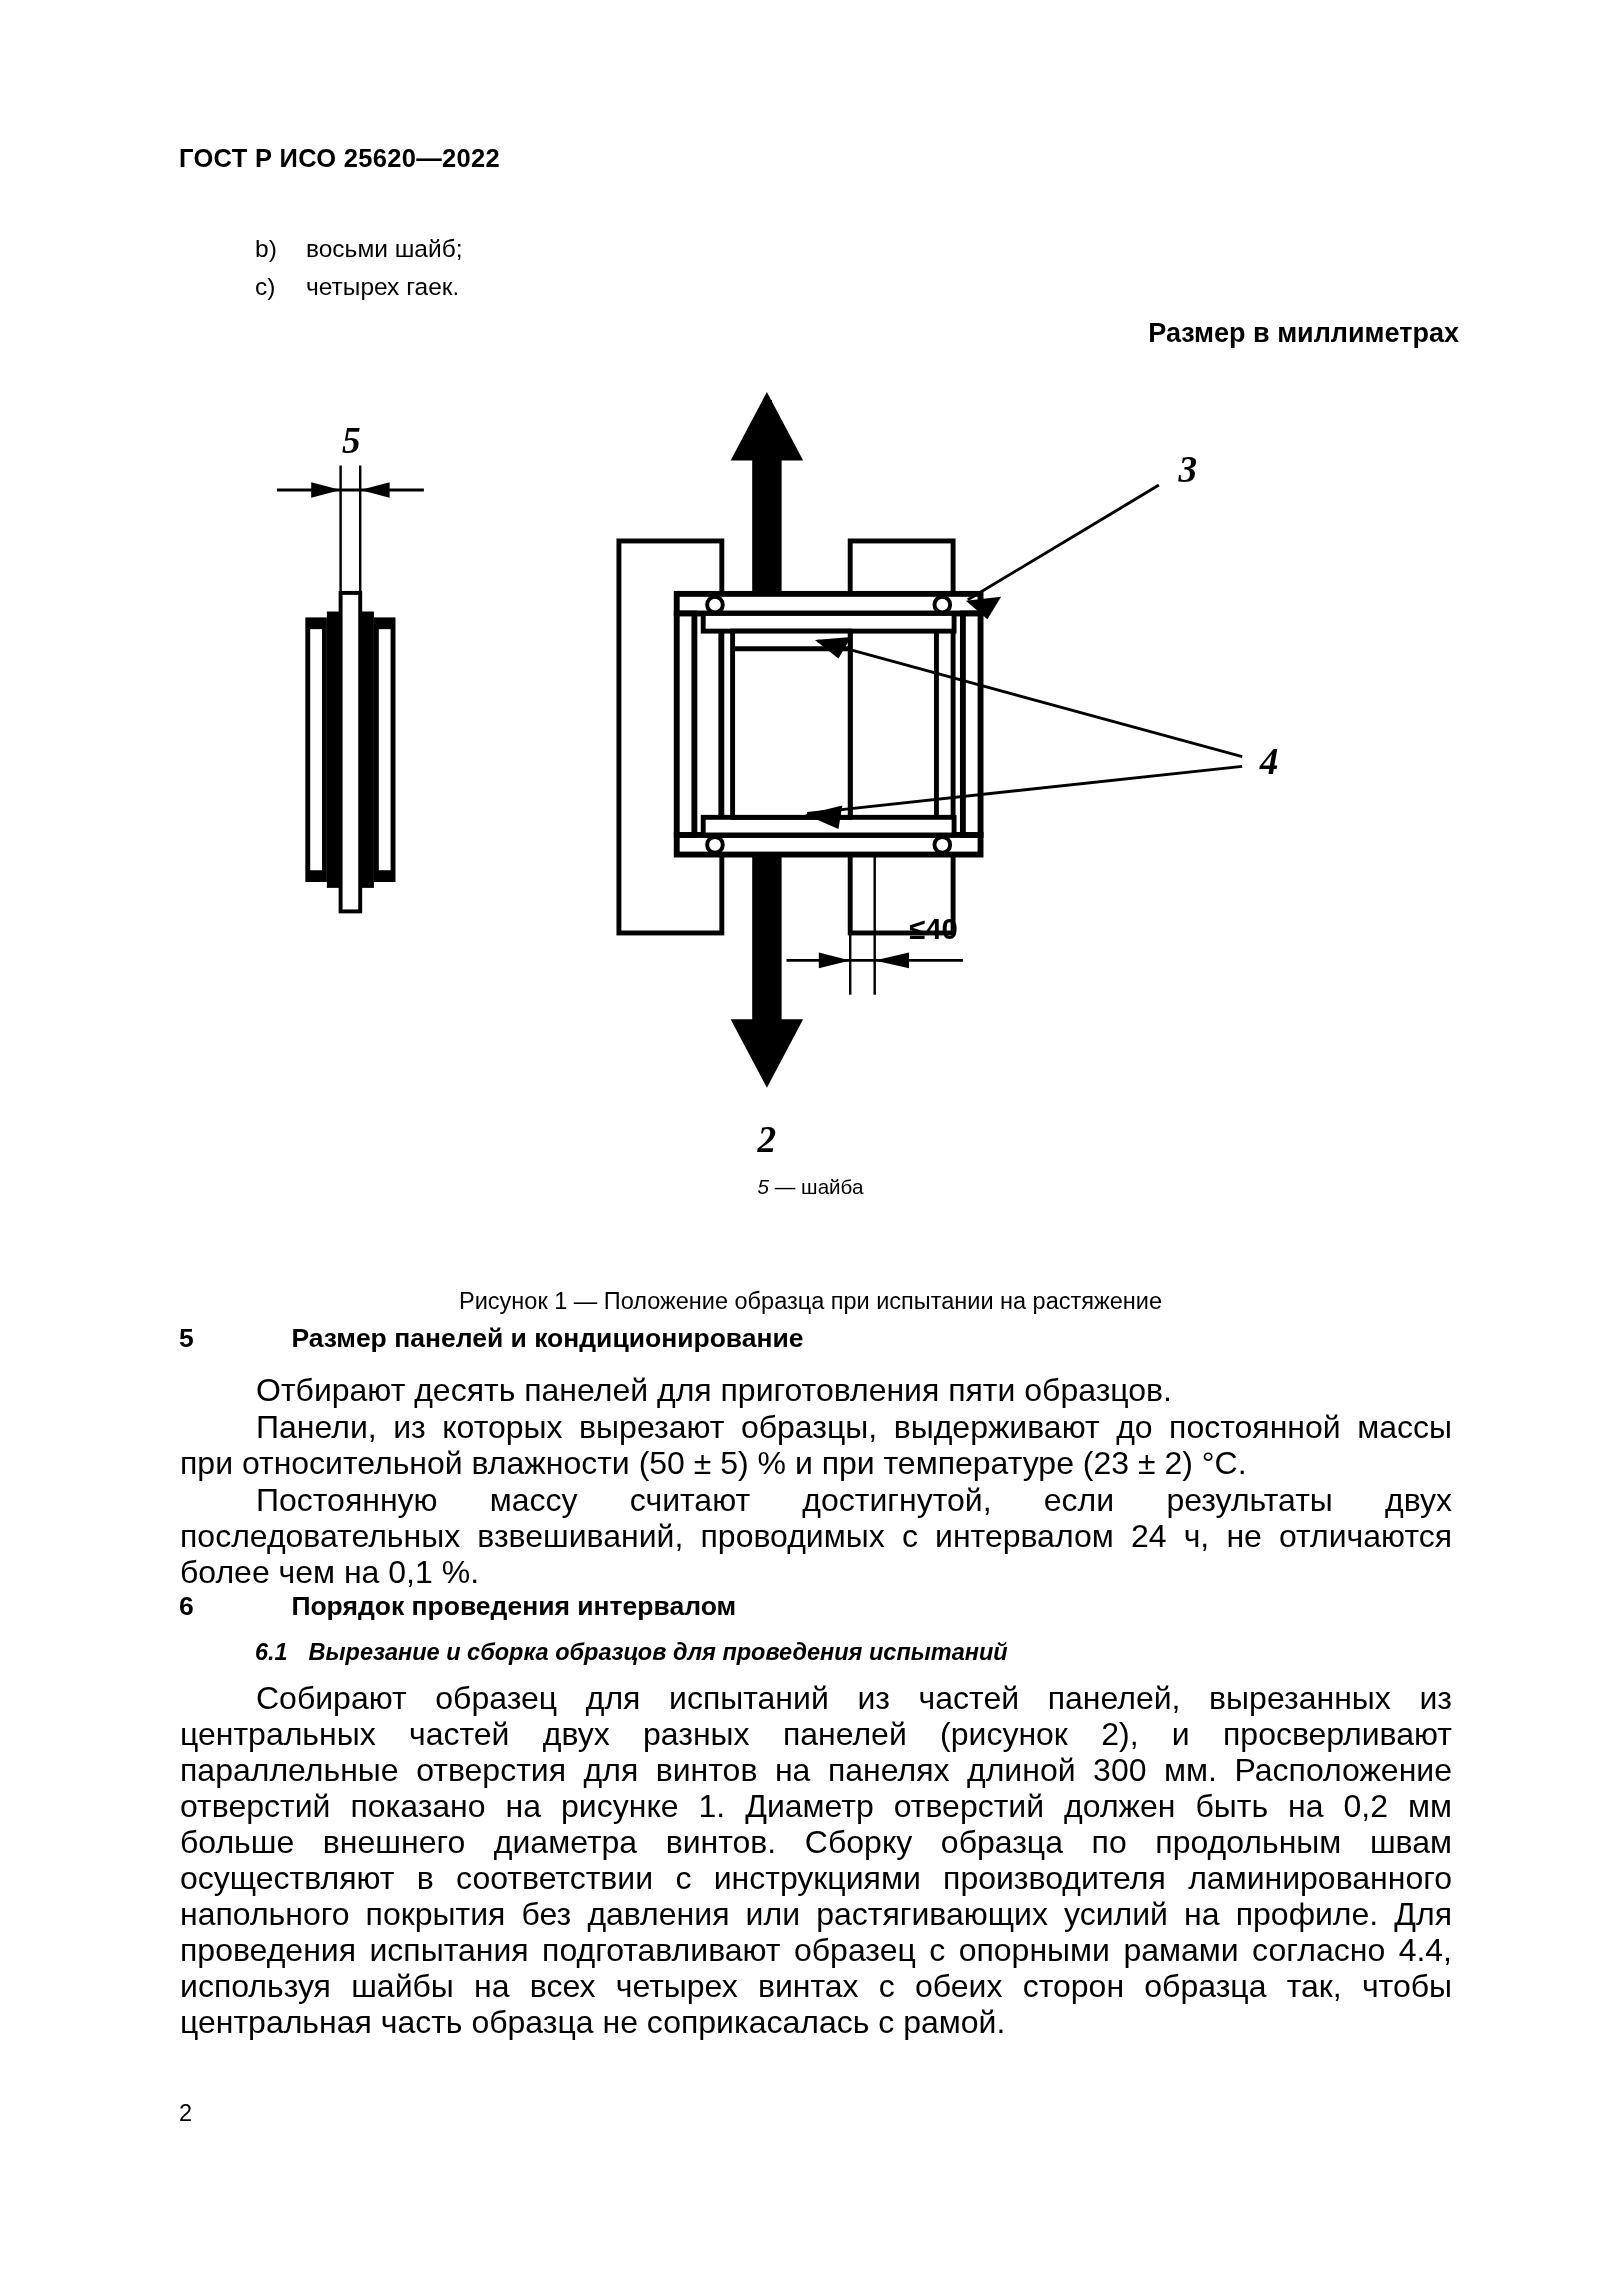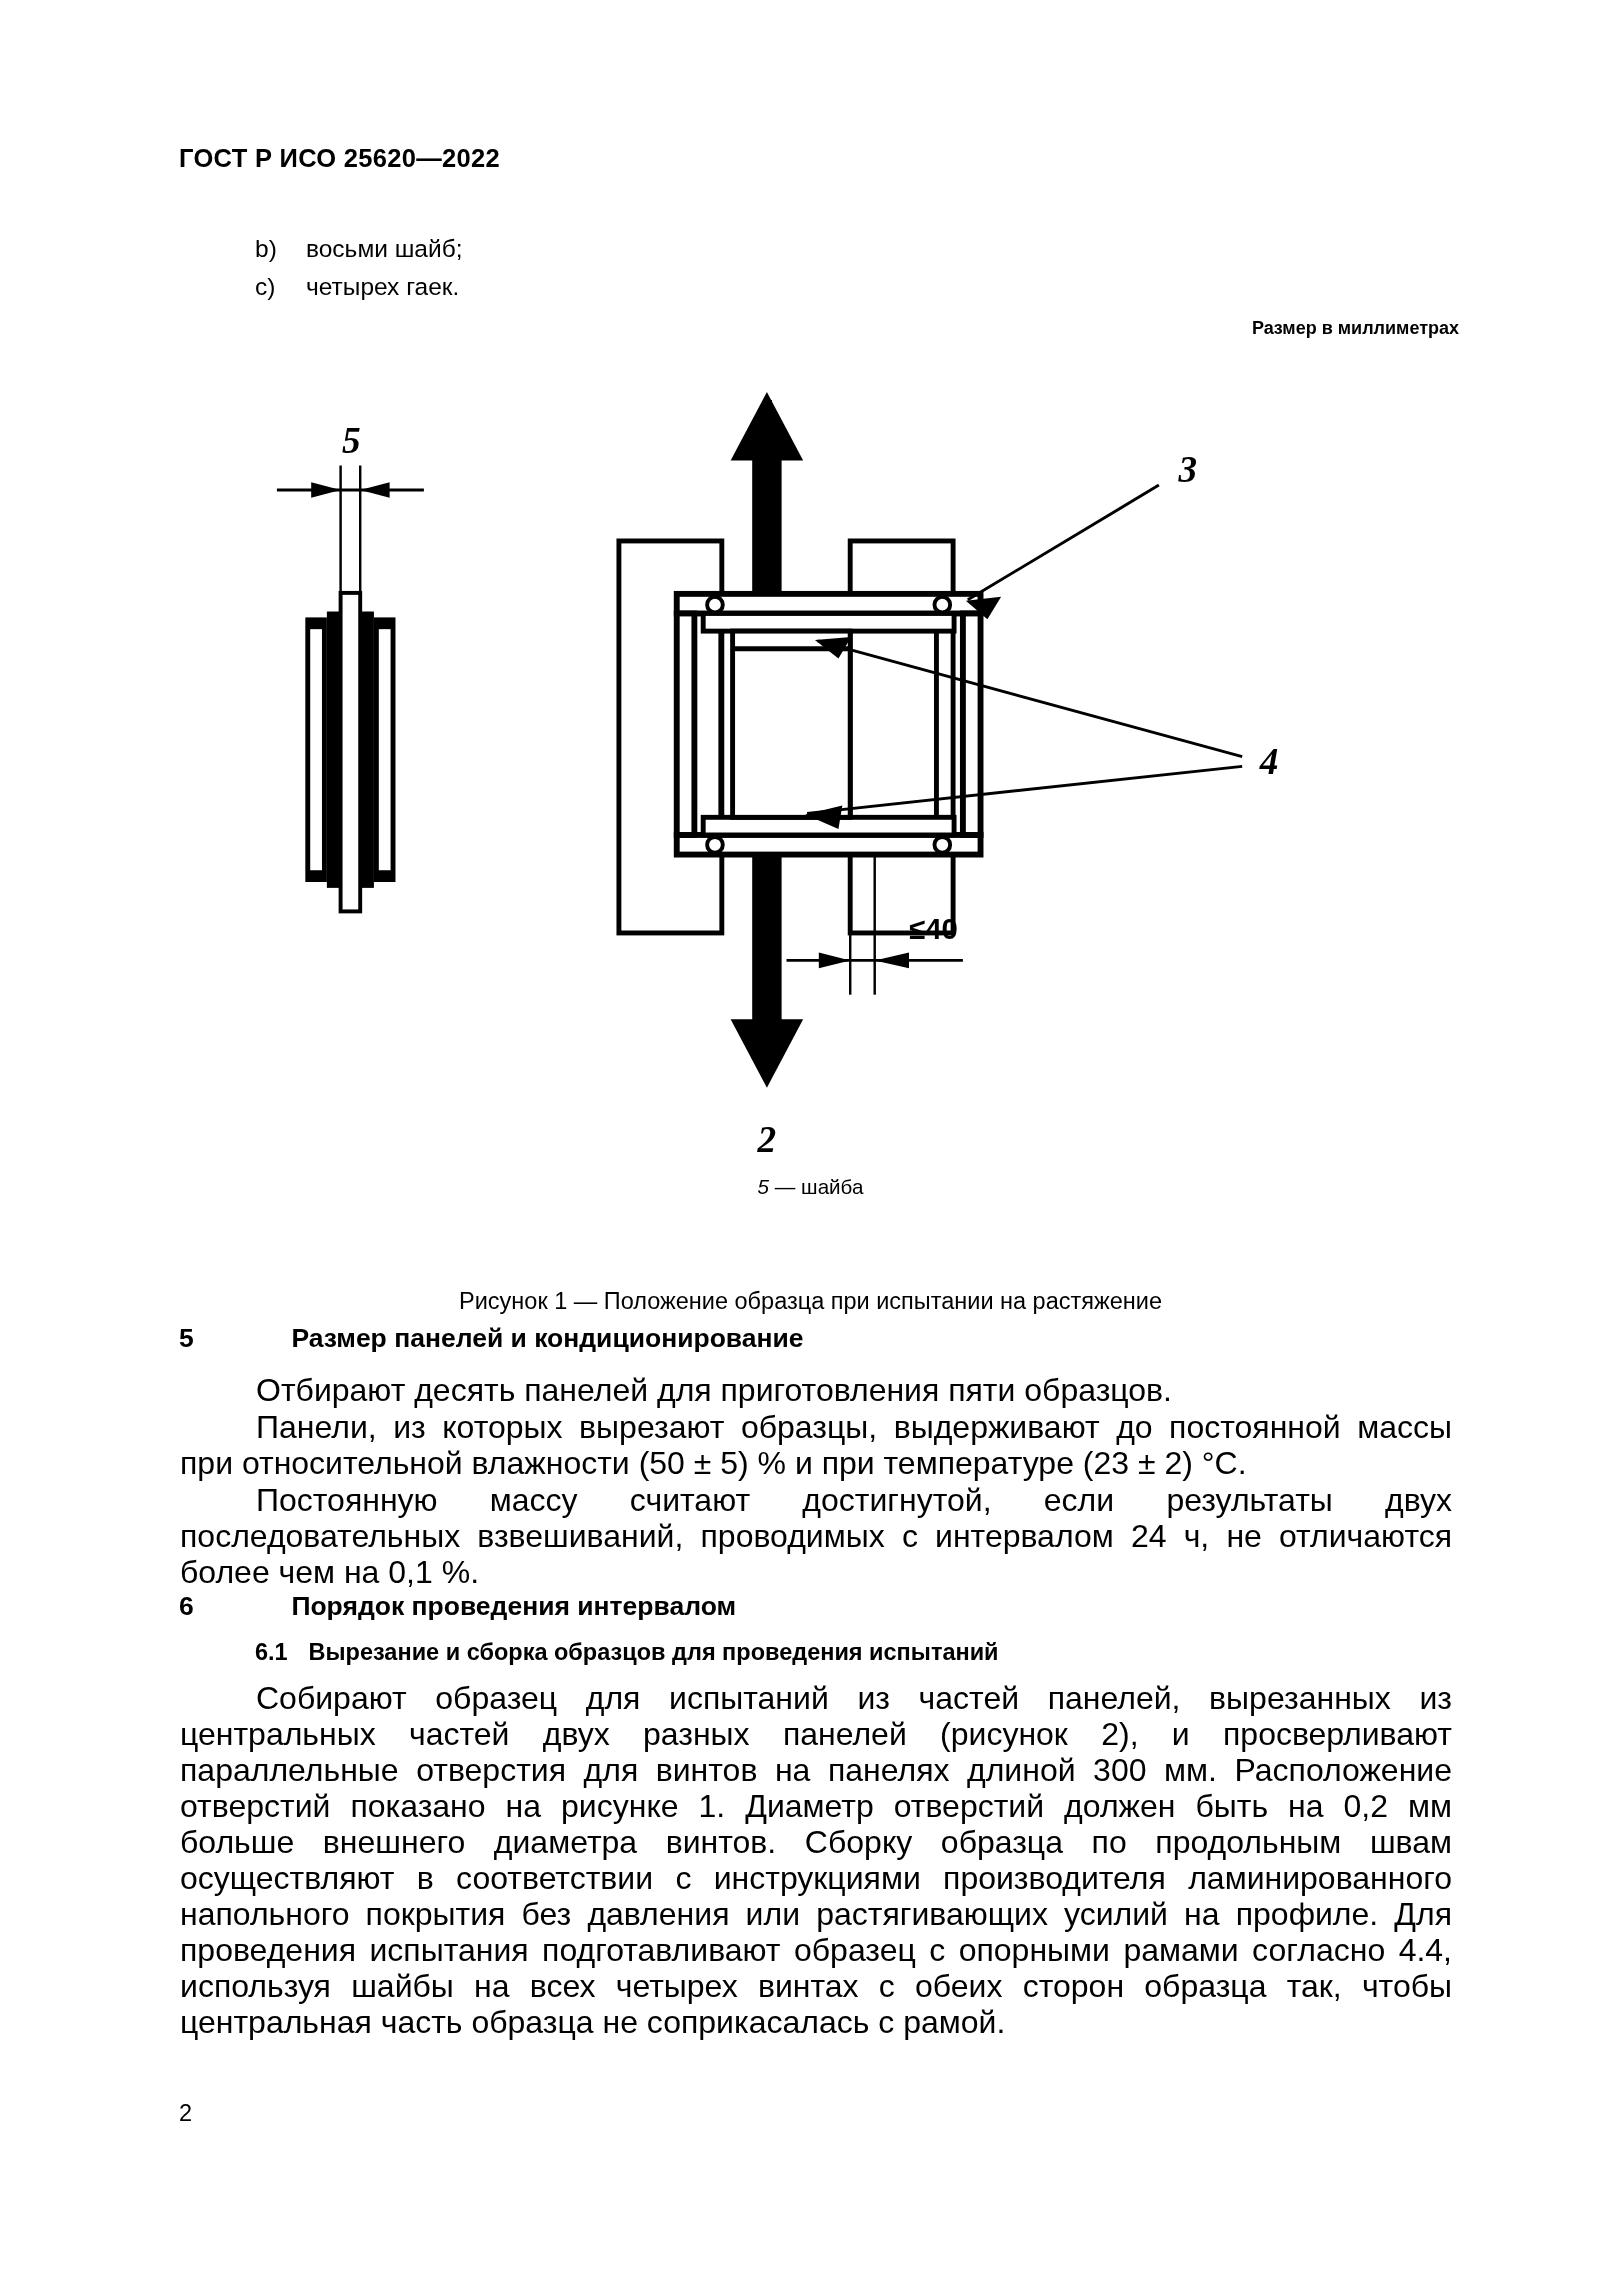--- a/index.html
+++ b/index.html
@@ -41,21 +41,21 @@
   .intro-list .marker {
     width: 51px;
     flex: 0 0 51px;
   }
 
   
   .units-note {
     position: absolute;
     right: 162px;
     top: 318px;
-    font-size: 18px;
+    font-size: 27px;
     font-weight: bold;
   }
 
   
   .figure-area {
     position: absolute;
     left: 0;
     top: 392px;
     width: 1621px;
     height: 784px;
@@ -99,20 +99,21 @@
     padding-left: 76px;
     text-indent: -76px;
     margin-left: 76px;
   }
   h2.sec .num { display: inline-block; min-width: 29px; }
   h3.subsec {
     font-size: 23.5px;
     font-weight: bold;
     margin: 0 0 13.7px 0;
     margin-left: 76px;
+    font-style: italic;
   }
   h3.subsec .num { display: inline-block; min-width: 47px; }
   p.para {
     font-size: 32px;
     line-height: 36px;
     margin: 1px;
     text-align: justify;
     text-indent: 76px;
   }
   .sp-before-h2 { margin-top: 37px; }

